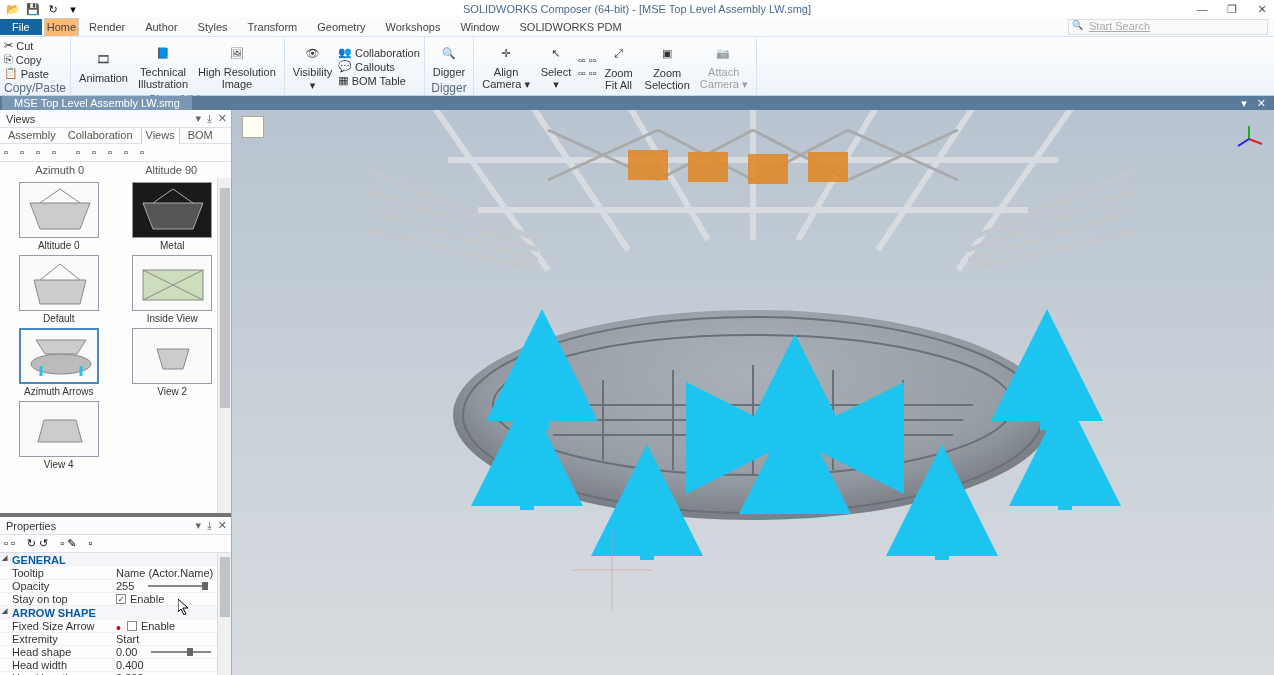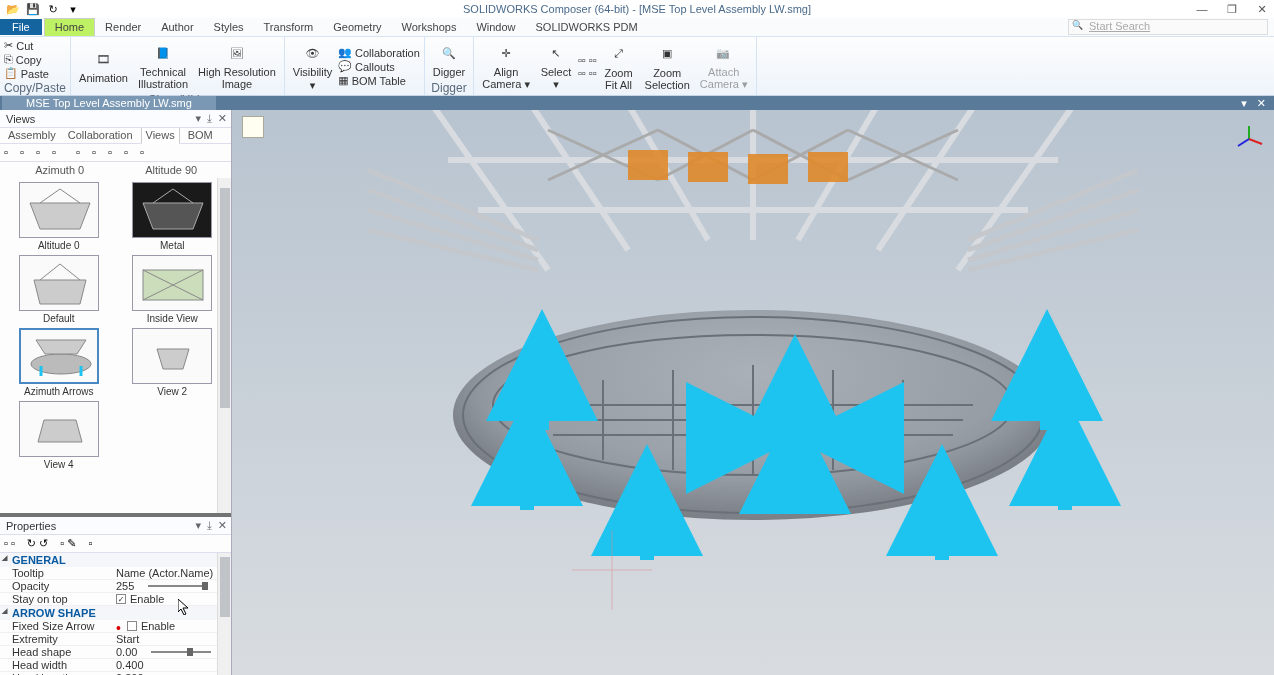--- a/index.html
+++ b/index.html
@@ -10,38 +10,38 @@
 .titlebar-qat { display: flex; gap: 6px; padding-left: 6px; }
 .titlebar-qat .qat-icon { width: 14px; height: 14px; display: flex; align-items: center; justify-content: center; }
 .titlebar-title { position: absolute; left: 50%; transform: translateX(-50%); color: #4a6a8a; font-size: 11px; }
 .win-controls { position: absolute; right: 4px; display: flex; gap: 14px; }
 .win-controls span { width: 16px; text-align: center; color: #555; cursor: default; }
 
 
 .menubar { height: 18px; background: #f9fbfd; display: flex; align-items: center; }
 .file-btn { background: #1464a0; color: #fff; padding: 2px 12px; font-size: 11px; margin-right: 2px; }
 .menubar-item { padding: 0 10px; color: #444; font-size: 11px; }
-.menubar-item.active { background: #bef264; border: 1px solid #ccc; border-bottom: none; padding: 2px 10px 3px; }
+.menubar-item.active { background: #fdba74; border: 1px solid #ccc; border-bottom: none; padding: 2px 2px 3px; }
 .spacer { flex: 1; }
 .search-box { width: 200px; height: 16px; border: 1px solid #ddd; background: #fafafa; color: #aaa; padding: 0 20px; margin-right: 6px; position: relative; text-decoration: underline; }
 .search-box::before { content: "🔍"; position: absolute; left: 3px; top: 0; font-size: 9px; color: #888; }
 
 
 .ribbon { height: 60px; background: linear-gradient(#fdfdfd, #eef4fb); border-top: 1px solid #d4e4f4; border-bottom: 1px solid #c5d5e5; display: flex; align-items: stretch; }
 .ribbon-group { border-right: 1px solid #d4e4f4; display: flex; flex-direction: column; justify-content: space-between; padding: 2px 4px 0; }
 .ribbon-group-content { display: flex; align-items: center; gap: 2px; flex: 1; }
 .ribbon-group-label { text-align: center; font-size: 12px; color: #5a6a7a; padding: 1px 0; }
 .ribbon-small-row { display: flex; align-items: center; gap: 3px; font-size: 10px; color: #333; white-space: nowrap; }
 .ribbon-big-btn { display: flex; flex-direction: column; align-items: center; justify-content: center; padding: 2px 4px; gap: 1px; font-size: 10px; color: #333; text-align: center; min-width: 40px; }
 .ribbon-big-btn .icon { width: 24px; height: 24px; display: flex; align-items: center; justify-content: center; }
 .ribbon-col { display: flex; flex-direction: column; gap: 1px; justify-content: center; }
 
 
 .tabbar { height: 14px; background: #5a7a9a; display: flex; align-items: center; color: #fff; font-size: 10px; position: relative; }
-.tab { background: #7a98b4; padding: 1px 24px; margin-left: 2px; color: #fff; }
+.tab { background: #7a98b4; padding: 1px 12px; margin-left: 2px; color: #fff; }
 .tab-close { position: absolute; right: 8px; display: flex; gap: 10px; }
 
 
 .main-content { display: flex; height: calc(675px - 18px - 18px - 60px - 14px); }
 .left-panel { width: 232px; border-right: 1px solid #aab; display: flex; flex-direction: column; background: #fdfdfd; }
 .viewport { flex: 1; background: linear-gradient(#b8c4d0, #d8dce0); position: relative; overflow: hidden; }
 
 
 .panel-header { height: 18px; background: #fafcff; border-bottom: 1px solid #dde; display: flex; align-items: center; padding: 0 6px; color: #333; font-size: 13px; font-weight: 500; position: relative; }
 .panel-header-controls { position: absolute; right: 4px; display: flex; gap: 6px; font-size: 10px; color: #666; }

